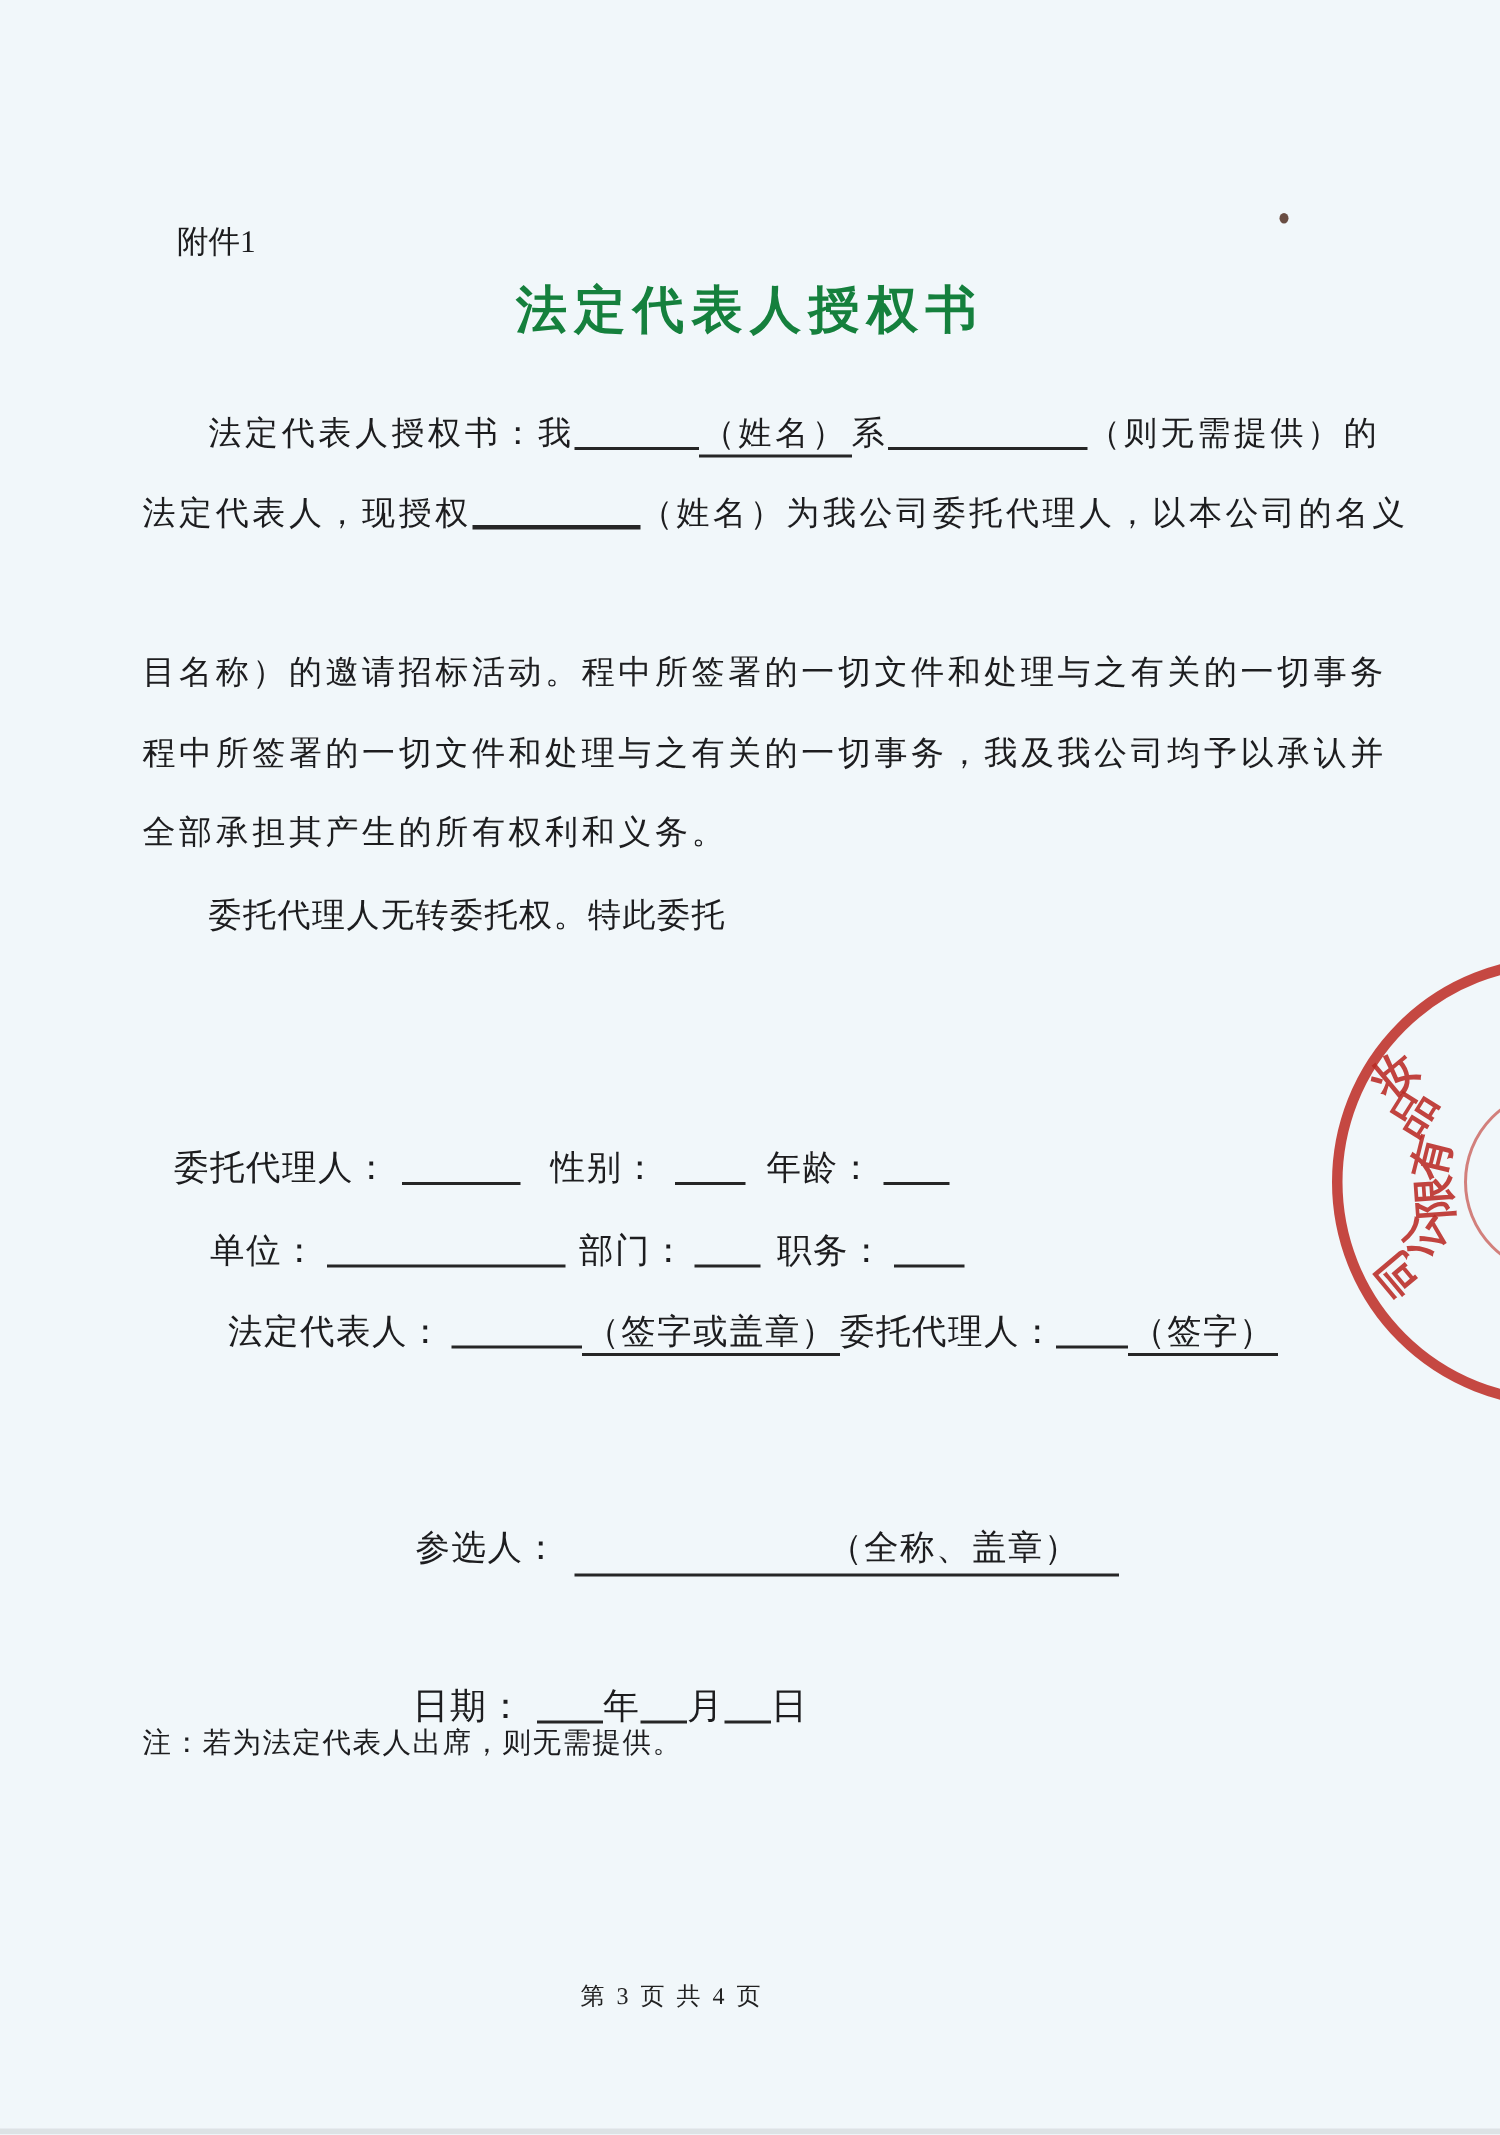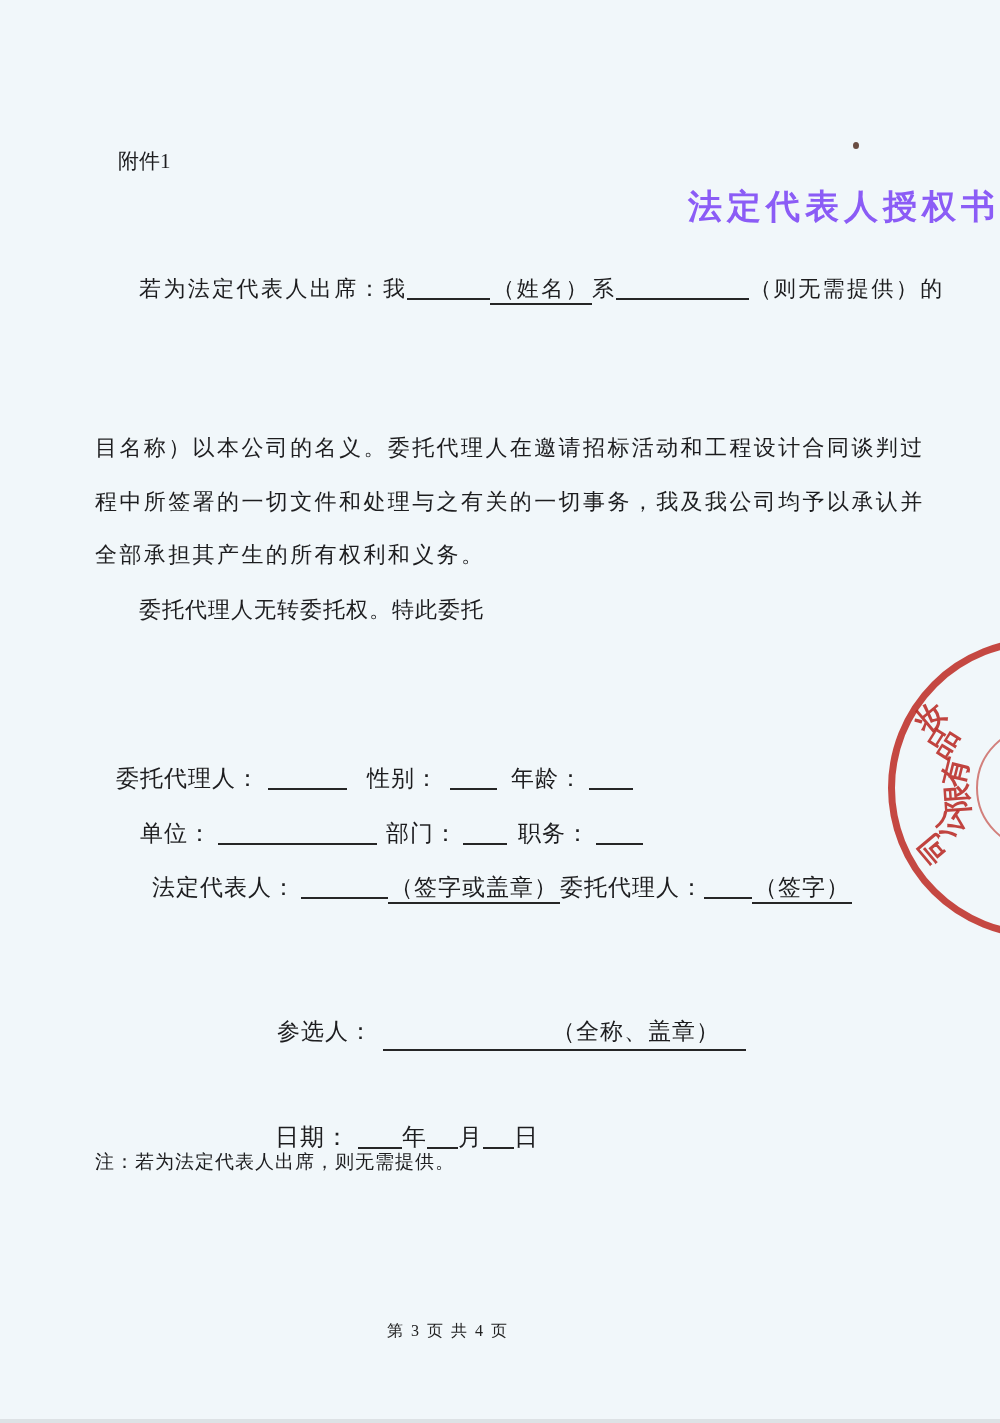--- a/index.html
+++ b/index.html
@@ -7,23 +7,23 @@
     position:relative;
     width:1000px;height:1423px;
     background:#f1f7fa;
     overflow:hidden;
     font-family:"Liberation Serif","DejaVu Serif",serif;
     color:#1d1d1f;
   }
   .abs{position:absolute;white-space:nowrap;}
   .attachment{left:118px;top:147px;font-size:21px;}
   .doc-title{
-    left:0;top:184px;width:1000px;text-align:right;
+    left:0;top:184px;width:1000px;text-align:center;
     font-family:"Liberation Sans","DejaVu Sans",sans-serif;
-    font-weight:700;font-size:34px;letter-spacing:5px;color:#8b5cf6;
+    font-weight:700;font-size:34px;letter-spacing:5px;color:#15803d;
   }
   .pline{left:95px;width:852px;font-size:22px;letter-spacing:2.4px;}
   .l1{top:274px;}
   .l2{top:327px;}
   .l3{top:380px;}
   .l4{top:433px;}
   .l5{top:487px;}
   .l6{top:540px;}
   .l7{top:595px;left:139px;letter-spacing:1px;}
   .frow{font-size:23px;letter-spacing:1px;}
@@ -66,22 +66,23 @@
   .stamp-char:nth-of-type(6){left:915px;top:831px;transform:rotate(-130deg);}
 </style>
 </head>
 <body>
 
 <div class="page">
 
   <div class="abs attachment">附件1</div>
   <div class="abs doc-title">法定代表人授权书</div>
 
-  <div class="abs pline l1"><span class="sp" style="width: 44px;"></span><span>若为法定代表人出席：我</span><span class="blank" style="width: 83px;"></span><span class="utext">（姓名）</span><span>系</span><span class="blank" style="width: 133px;"></span><span>（则无需提供）的</span></div>
-  <div class="abs pline l4"><span>目名称）以本公司的名义。委托代理人在邀请招标活动和工程设计合同谈判过</span></div>
+  <div class="abs pline l1"><span class="sp" style="width: 44px;"></span><span>法定代表人授权书：我</span><span class="blank" style="width: 83px;"></span><span class="utext">（姓名）</span><span>系</span><span class="blank" style="width: 133px;"></span><span>（则无需提供）的</span></div>
+  <div class="abs pline l2"><span>法定代表人，现授权</span><span class="blank th" style="width: 112px;"></span><span>（姓名）为我公司委托代理人，以本公司的名义</span></div>
+  <div class="abs pline l4"><span>目名称）的邀请招标活动。程中所签署的一切文件和处理与之有关的一切事务</span></div>
   <div class="abs pline l5"><span>程中所签署的一切文件和处理与之有关的一切事务，我及我公司均予以承认并</span></div>
   <div class="abs pline l6"><span>全部承担其产生的所有权利和义务。</span></div>
   <div class="abs pline l7"><span>委托代理人无转委托权。特此委托</span></div>
 
   <div class="abs frow r1"><span>委托代理人：</span><span class="sp" style="width: 8px;"></span><span class="blank" style="width: 79px;"></span><span class="sp" style="width: 20px;"></span><span>性别：</span><span class="sp" style="width: 11px;"></span><span class="blank" style="width: 47px;"></span><span class="sp" style="width: 14px;"></span><span>年龄：</span><span class="sp" style="width: 6px;"></span><span class="blank" style="width: 44px;"></span></div>
   <div class="abs frow r2"><span>单位：</span><span class="sp" style="width: 6px;"></span><span class="blank" style="width: 159px;"></span><span class="sp" style="width: 9px;"></span><span>部门：</span><span class="sp" style="width: 5px;"></span><span class="blank" style="width: 44px;"></span><span class="sp" style="width: 11px;"></span><span>职务：</span><span class="sp" style="width: 6px;"></span><span class="blank" style="width: 47px;"></span></div>
   <div class="abs frow r3"><span>法定代表人：</span><span class="sp" style="width: 5px;"></span><span class="blank" style="width: 87px;"></span><span class="utext">（签字或盖章）</span><span>委托代理人：</span><span class="blank" style="width: 48px;"></span><span class="utext">（签字）</span></div>
 
   <div class="abs sigrow"><span>参选人：</span><span class="sp" style="width: 10px;"></span><span class="utext ar" style="width: 363px;">（全称、盖章）</span></div>
 

